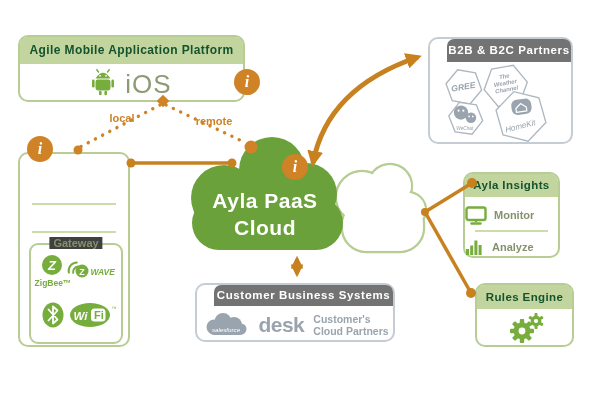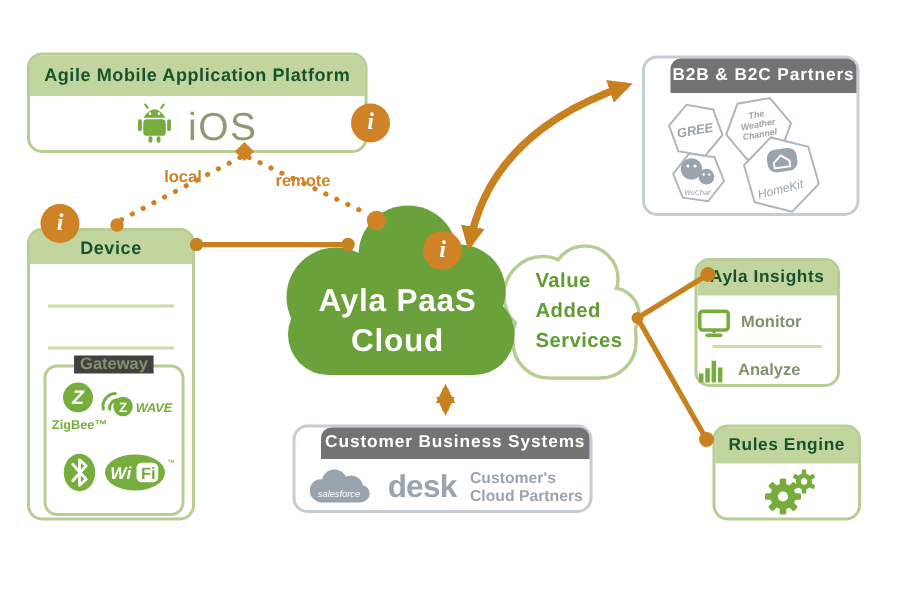--- a/index.html
+++ b/index.html
@@ -61,21 +61,20 @@
           <rect x="20.4" y="10.5" width="2.6" height="8" rx="1.3"></rect>
           <rect x="8" y="21.8" width="2.6" height="4.4" rx="1.3"></rect>
           <rect x="13.4" y="21.8" width="2.6" height="4.4" rx="1.3"></rect>
         </g>
       </svg>
       <span class="ios-label">iOS</span>
     </div>
   </div>
 
   <div class="box" style="left:18px; top:152px; width:112px; height:195px;">
-    <div class="box-header" style="height:22px; line-height:22px; font-size:12px;">Device</div>
     <div class="divider" style="left:12px; top:49px; width:84px;"></div>
     <div class="divider" style="left:12px; top:77px; width:84px;"></div>
 
     <div class="gateway-box">
       <span class="gateway-label greentext">Gateway</span>
 
       <svg width="40" height="40" viewBox="0 0 40 40" style="position:absolute; left:4px; top:8px; overflow:visible;">
         <circle cx="17" cy="12" r="10" fill="#76ad3d"></circle>
         <text x="17" y="16.5" text-anchor="middle" font-size="13" font-weight="bold" font-style="italic" fill="#fff">Z</text>
         <text x="18" y="33" text-anchor="middle" font-size="8.5" font-weight="bold" fill="#76ad3d">ZigBee™</text>
@@ -261,30 +260,25 @@
     <g stroke="#cf8326" stroke-width="3.4" stroke-linecap="round" fill="#cf8326">
       <line x1="160" y1="105" x2="80" y2="147" stroke-dasharray="0.1 8"></line>
       <line x1="166" y1="105" x2="246" y2="143" stroke-dasharray="0.1 8"></line>
       <rect x="158.5" y="96.5" width="9" height="9" transform="rotate(45 163 101)" stroke="none"></rect>
       <circle cx="78" cy="150" r="4.5" stroke="none"></circle>
       <circle cx="251" cy="147" r="6.5" stroke="none"></circle>
     </g>
   </svg>
 
   <div class="link-label" style="left:100px; top:112px; width:44px;">local</div>
-  <div class="link-label" style="left:176px; top:115px; width:52px;">remote</div>
+  <div class="link-label" style="left:188px; top:115px; width:52px;">remote</div>
 
   <div class="cloud-text">
     <span style="display:block;">Ayla PaaS</span>
     <span style="display:block;">Cloud</span>
   </div>
 
-  <div class="vas-text">
-    <span style="display:block;">Value</span>
-    <span style="display:block;">Added</span>
-    <span style="display:block;">Services</span>
-  </div>
 
   <div class="i-circle" style="left:234px; top:69px;">i</div>
   <div class="i-circle" style="left:27px; top:136px;">i</div>
   <div class="i-circle" style="left:282px; top:154px;">i</div>
 
 </div>
 
 </body></html>

